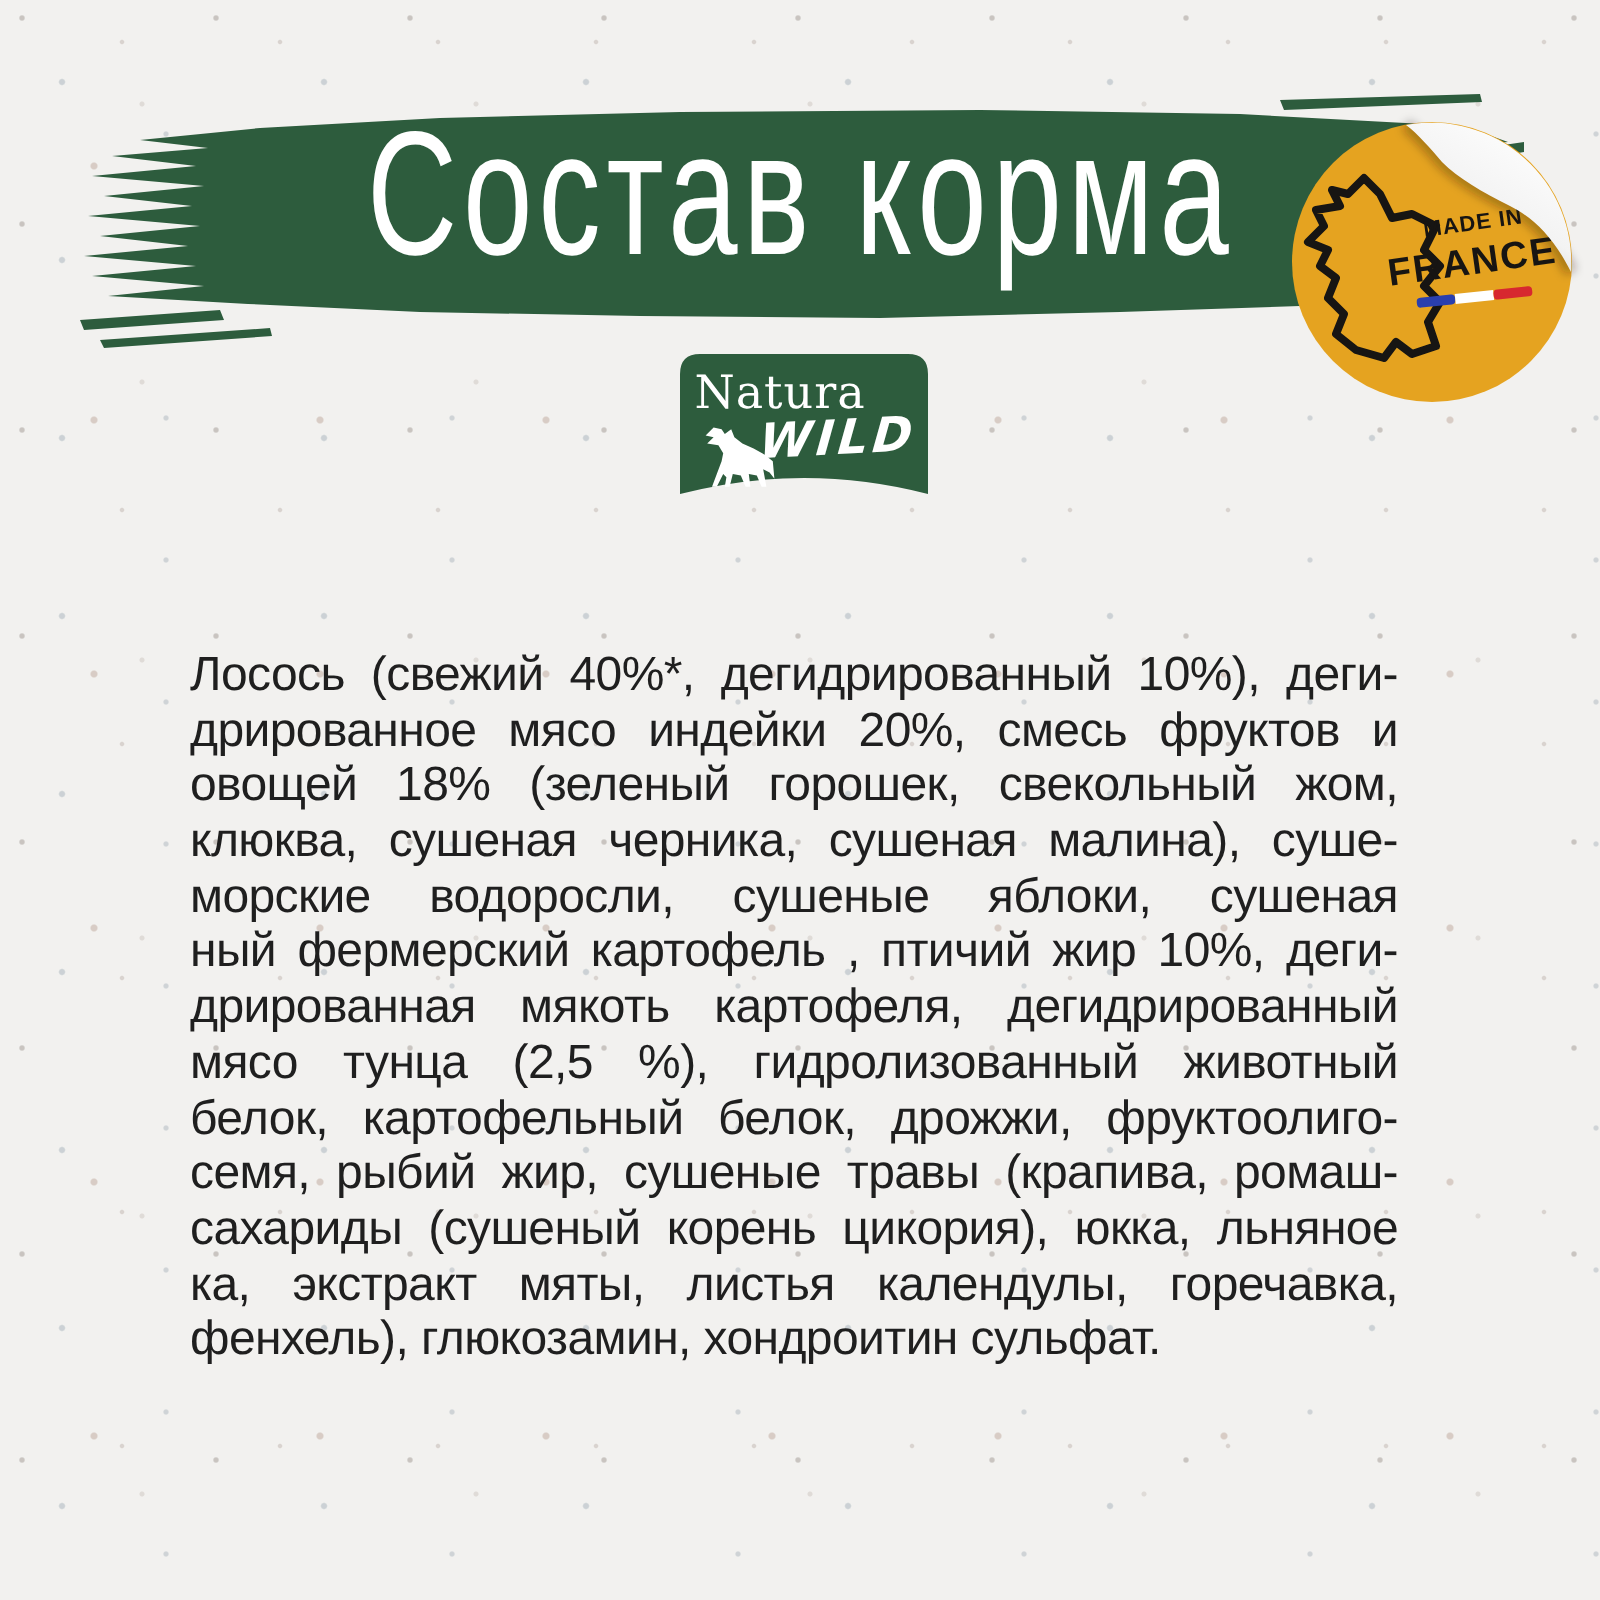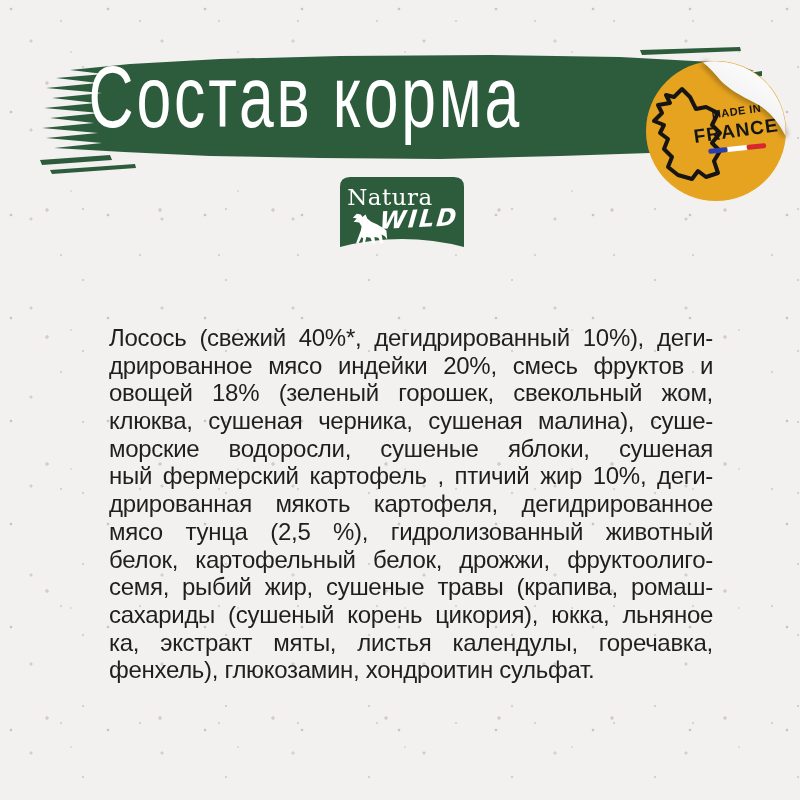--- a/index.html
+++ b/index.html
@@ -16,21 +16,21 @@
       radial-gradient(circle at 83px 67px, #cfd3d6 1px,   transparent 1.6px),
       radial-gradient(circle at 47px 83px, #d8ccc5 1.4px, transparent 2.1px),
       radial-gradient(circle at 71px 52px, #dfdbd7 1px,   transparent 1.5px);
     background-size: 97px 103px, 131px 89px, 79px 117px, 143px 71px, 113px 127px, 167px 139px;
   }
 
   .brush-svg { position:absolute; left:40px; top:46px; width:722px; height:135px; z-index:1; }
 
   .banner-title {
     position:absolute; left:0; top:46px; width:800px; height:102px; z-index:2;
-    display:flex; align-items:center; 
+    display:flex; align-items:center; justify-content:center;
     color:#ffffff; font-size:88px; font-weight:400; white-space:nowrap;
   }
   .banner-title .squeeze {
     display:inline-block; transform:scaleX(0.71); transform-origin:center;
     letter-spacing:4px;
   }
 
   .sticker-svg { position:absolute; left:640px; top:55px; width:152px; height:148px; z-index:3; }
 
   .logo-svg { position:absolute; left:340px; top:177px; width:124px; height:76px; z-index:2; }
@@ -41,21 +41,21 @@
   }
   .logo-wild {
     position:absolute; left:374px; top:205px; width:90px; z-index:3;
     text-align:center; color:#ffffff;
     font-family:"DejaVu Sans", sans-serif; font-style:italic; font-weight:bold;
     font-size:24px; letter-spacing:2px;
     transform:rotate(-3deg) skewX(-8deg);
   }
 
   .ingredients {
-    position:absolute; left:109px; top:324px; width:604px; z-index:2;
+    position:absolute; left:95px; top:324px; width:604px; z-index:2;
     color:#1f1f1f; font-size:24px; line-height:27.7px; letter-spacing:-0.3px;
   }
   .text-line { text-align:justify; text-align-last:justify; height:27.7px; white-space:nowrap; }
   .text-line.no-justify { text-align:center; text-align-last:left; }
 </style>
 </head>
 <body>
 
 <div class="stage">
 
@@ -127,21 +127,21 @@
   <div class="logo-wild">WILD</div>
 
   <div class="ingredients">
     <div id="ingredients-lines">
         <div class="text-line">Лосось (свежий 40%*, дегидрированный 10%), деги-</div>
         <div class="text-line">дрированное мясо индейки 20%, смесь фруктов и</div>
         <div class="text-line">овощей 18% (зеленый горошек, свекольный жом,</div>
         <div class="text-line">клюква, сушеная черника, сушеная малина), суше-</div>
         <div class="text-line">морские водоросли, сушеные яблоки, сушеная</div>
         <div class="text-line">ный фермерский картофель , птичий жир 10%, деги-</div>
-        <div class="text-line">дрированная мякоть картофеля, дегидрированное</div>
+        <div class="text-line">дрированная мякоть картофеля, дегидрированный</div>
         <div class="text-line">мясо тунца (2,5 %), гидролизованный животный</div>
         <div class="text-line">белок, картофельный белок, дрожжи, фруктоолиго-</div>
         <div class="text-line">семя, рыбий жир, сушеные травы (крапива, ромаш-</div>
         <div class="text-line">сахариды (сушеный корень цикория), юкка, льняное</div>
         <div class="text-line">ка, экстракт мяты, листья календулы, горечавка,</div>
         <div class="text-line no-justify">фенхель), глюкозамин, хондроитин сульфат.</div>
       </div>
   </div>
 
 </div>

